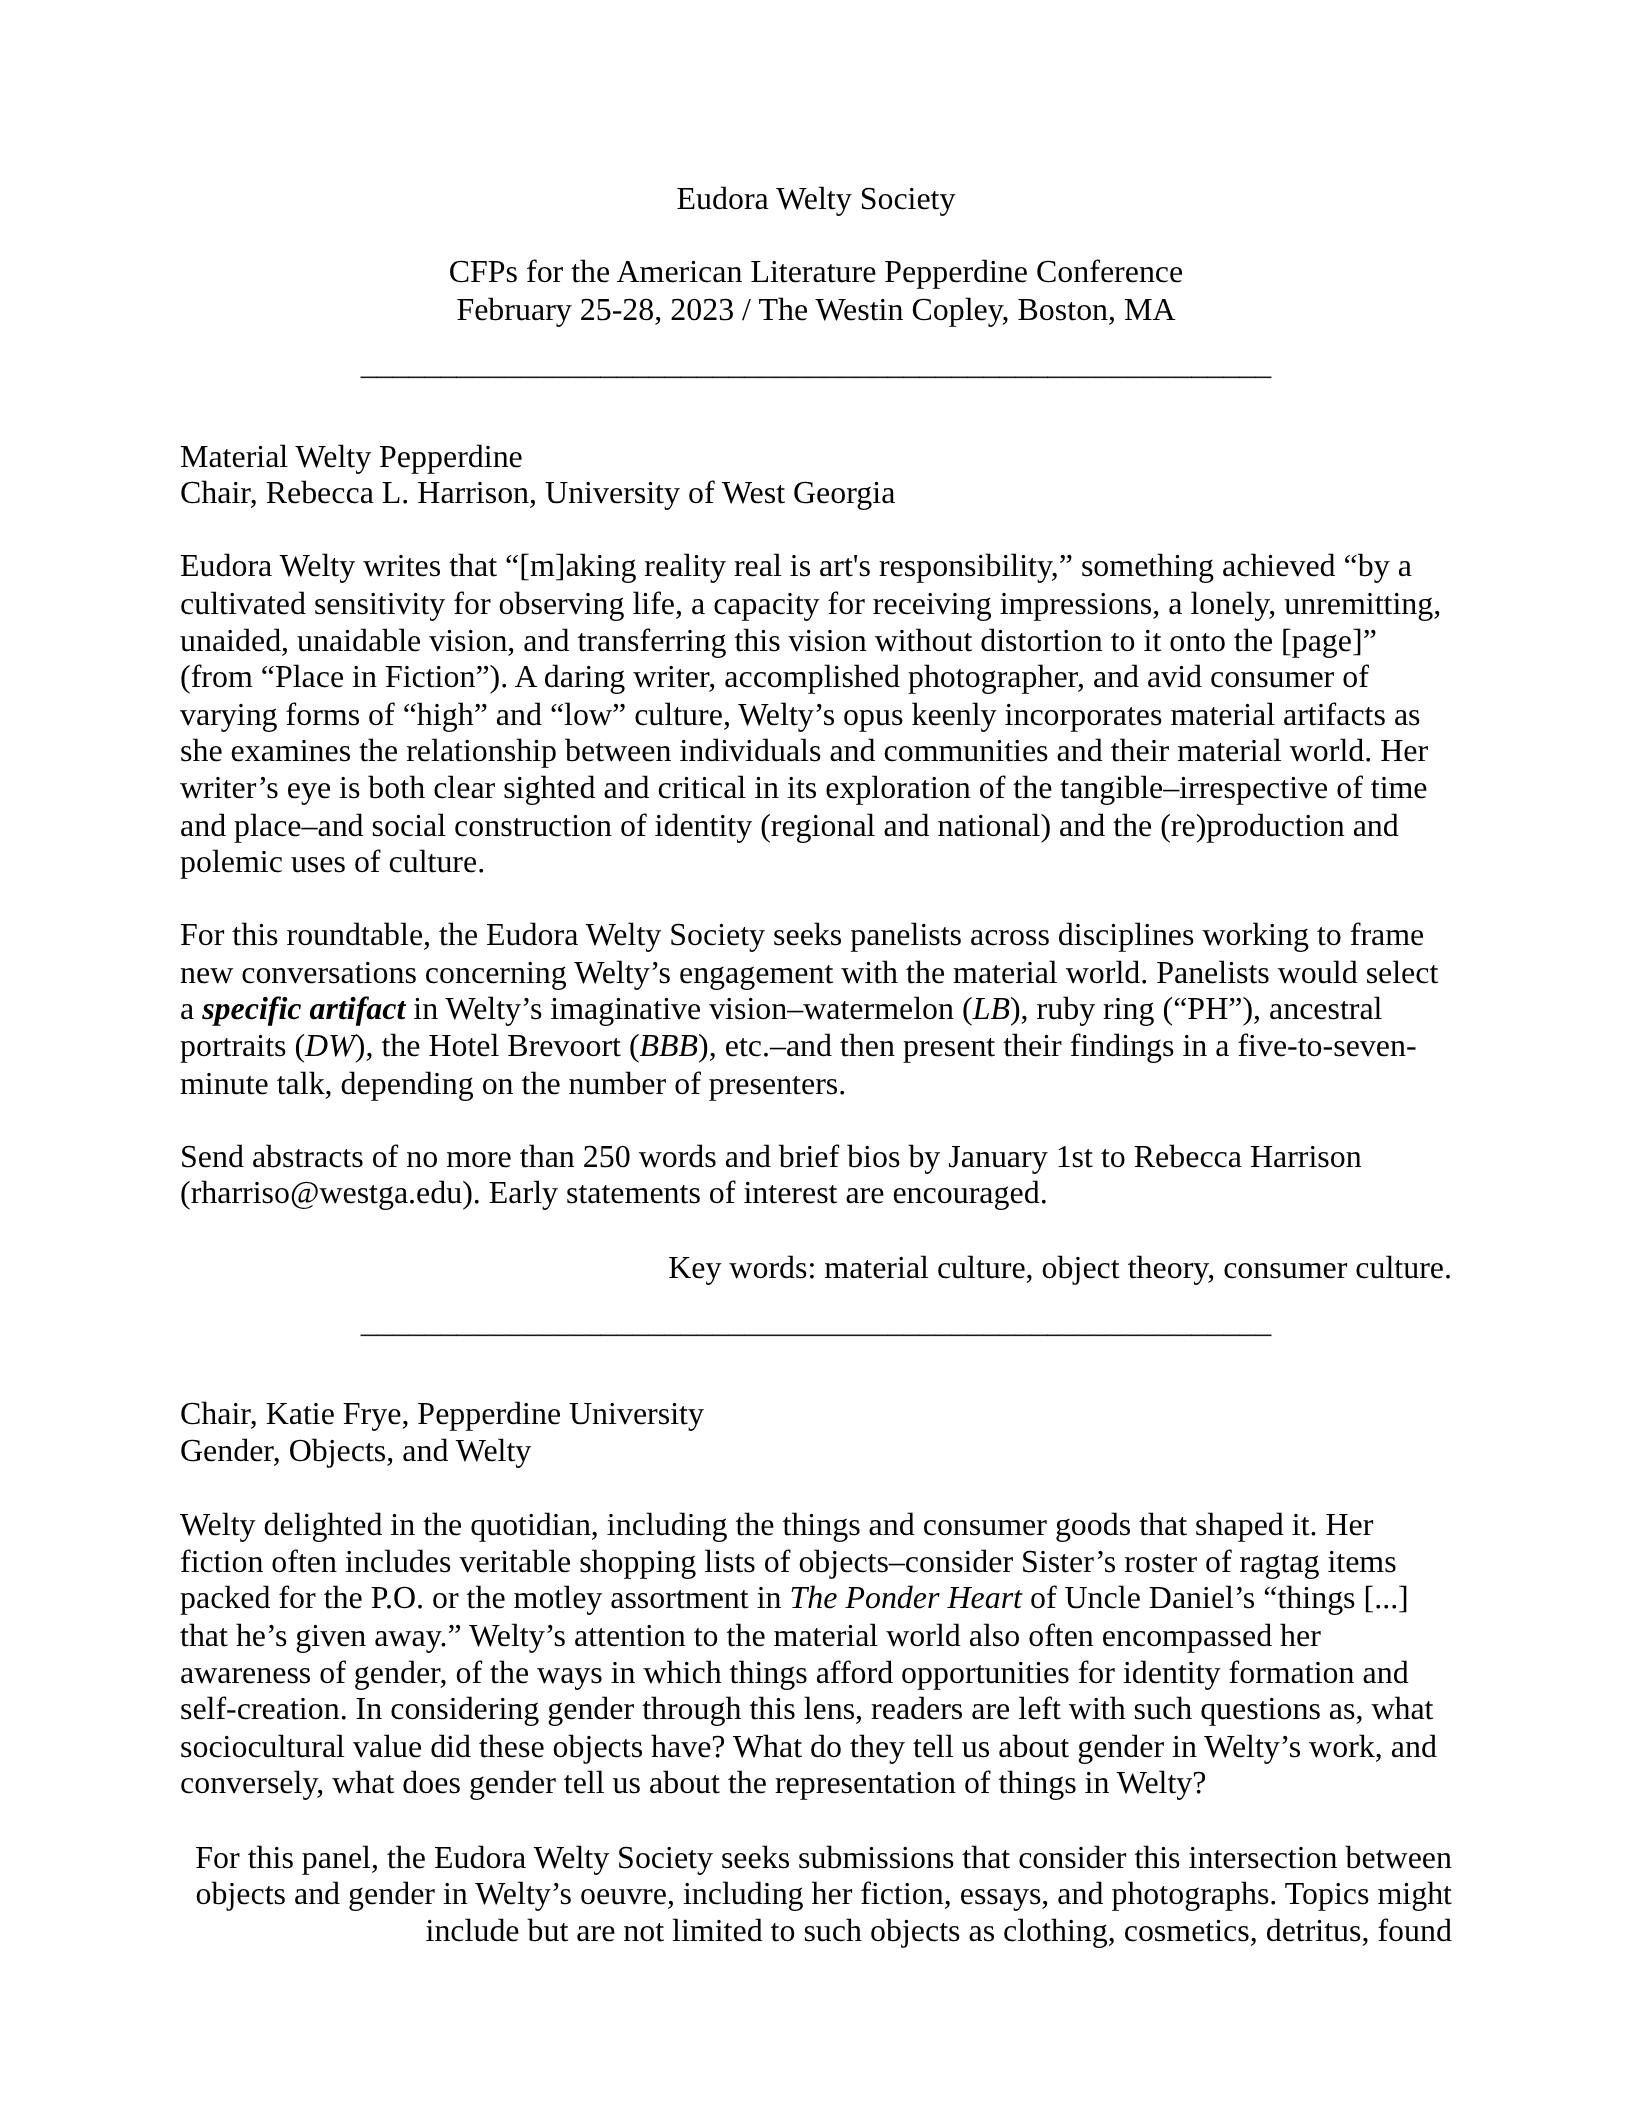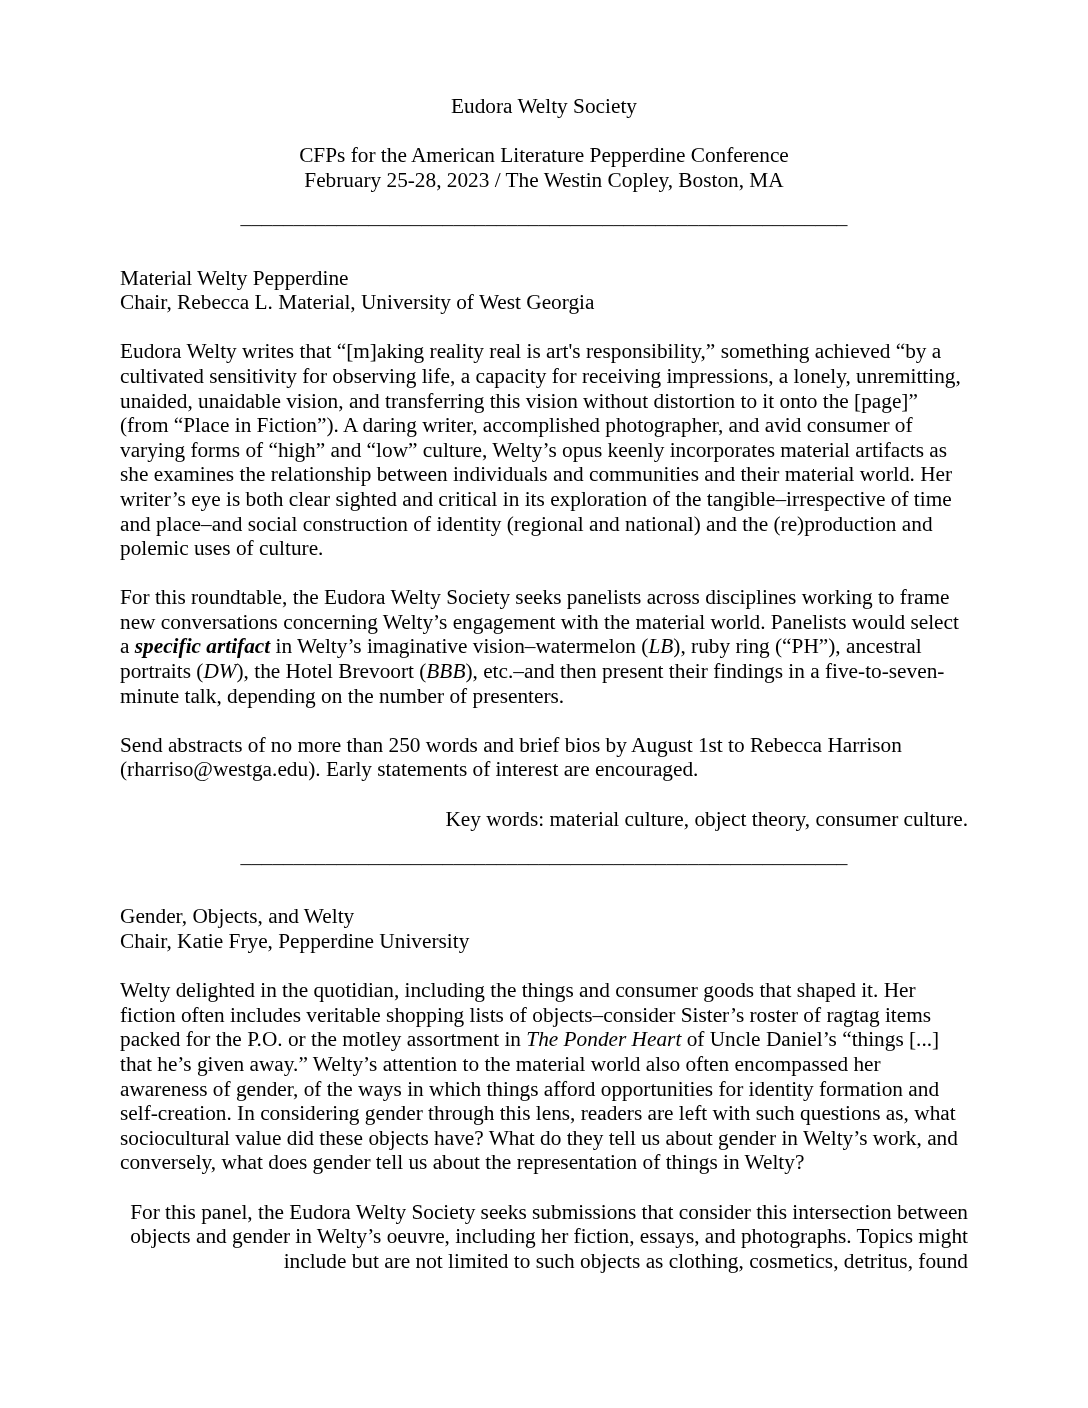--- a/index.html
+++ b/index.html
@@ -9,21 +9,21 @@
   }
   body {
     width: 1088px;
     height: 1408px;
     overflow: hidden;
   }
   .page {
     box-sizing: border-box;
     width: 1088px;
     height: 1408px;
-    padding: 94px 120px 0 120px;
+    padding: 120px 120px 0 120px;
     background: #ffffff;
     color: #000000;
     font-family: "Liberation Serif", "DejaVu Serif", serif;
     font-size: 21.3px;
     line-height: 24.6px;
     text-align: left;
   }
   .center { text-align: center; }
   .spacer { height: 24.6px; }
   .para { margin: 0 0 24.6px 0; }
@@ -44,32 +44,32 @@
 
   <div class="center line">Eudora Welty Society</div>
   <div class="spacer"></div>
   <div class="center line">CFPs for the American Literature Pepperdine Conference</div>
   <div class="center line">February 25-28, 2023 / The Westin Copley, Boston, MA</div>
   <div class="center divider">_________________________________________________________</div>
   <div class="spacer"></div>
 
   <section>
     <div class="line">Material Welty Pepperdine</div>
-    <div class="line">Chair, Rebecca L. Material, University of West Georgia</div>
+    <div class="line">Chair, Rebecca L. Harrison, University of West Georgia</div>
     <div class="spacer"></div>
     <p class="para"><span>Eudora Welty writes that “[m]aking reality real is art's responsibility,” something achieved “by a cultivated sensitivity for observing life, a capacity for receiving impressions, a lonely, unremitting, unaided, unaidable vision, and transferring this vision without distortion to it onto the [page]” (from “Place in Fiction”). A daring writer, accomplished photographer, and avid consumer of varying forms of “high” and “low” culture, Welty’s opus keenly incorporates material artifacts as she examines the relationship between individuals and communities and their material world. Her writer’s eye is both clear sighted and critical in its exploration of the tangible–irrespective of time and place–and social construction of identity (regional and national) and the (re)production and polemic uses of culture.</span></p>
     <p class="para"><span>For this roundtable, the Eudora Welty Society seeks panelists across disciplines working to frame new conversations concerning Welty’s engagement with the material world. Panelists would select a </span><span style="font-weight: bold; font-style: italic;">specific artifact</span><span> in Welty’s imaginative vision–watermelon (</span><span style="font-style: italic;">LB</span><span>), ruby ring (“PH”), ancestral portraits (</span><span style="font-style: italic;">DW</span><span>), the Hotel Brevoort (</span><span style="font-style: italic;">BBB</span><span>), etc.–and then present their findings in a five-to-seven-minute talk, depending on the number of presenters.</span></p>
-    <p class="para"><span>Send abstracts of no more than 250 words and brief bios by August 1st to Rebecca Harrison (rharriso@westga.edu). Early statements of interest are encouraged.</span></p>
+    <p class="para"><span>Send abstracts of no more than 250 words and brief bios by January 1st to Rebecca Harrison (rharriso@westga.edu). Early statements of interest are encouraged.</span></p>
     <p class="tight"><span>Key words: material culture, object theory, consumer culture.</span></p>
   </section>
 
   <div class="center divider">_________________________________________________________</div>
   <div class="spacer"></div>
 
   <section>
+    <div class="line">Chair, Katie Frye, Pepperdine University</div>
     <div class="line">Gender, Objects, and Welty</div>
-    <div class="line">Chair, Katie Frye, Pepperdine University</div>
     <div class="spacer"></div>
     <p class="para"><span>Welty delighted in the quotidian, including the things and consumer goods that shaped it. Her fiction often includes veritable shopping lists of objects–consider Sister’s roster of ragtag items packed for the P.O. or the motley assortment in </span><span style="font-style: italic;">The Ponder Heart</span><span> of Uncle Daniel’s “things [...] that he’s given away.” Welty’s attention to the material world also often encompassed her awareness of gender, of the ways in which things afford opportunities for identity formation and self-creation. In considering gender through this lens, readers are left with such questions as, what sociocultural value did these objects have? What do they tell us about gender in Welty’s work, and conversely, what does gender tell us about the representation of things in Welty?</span></p>
     <p class="tight"><span>For this panel, the Eudora Welty Society seeks submissions that consider this intersection between objects and gender in Welty’s oeuvre, including her fiction, essays, and photographs. Topics might include but are not limited to such objects as clothing, cosmetics, detritus, found</span></p>
   </section>
 
 </div>
 
 </body></html>

